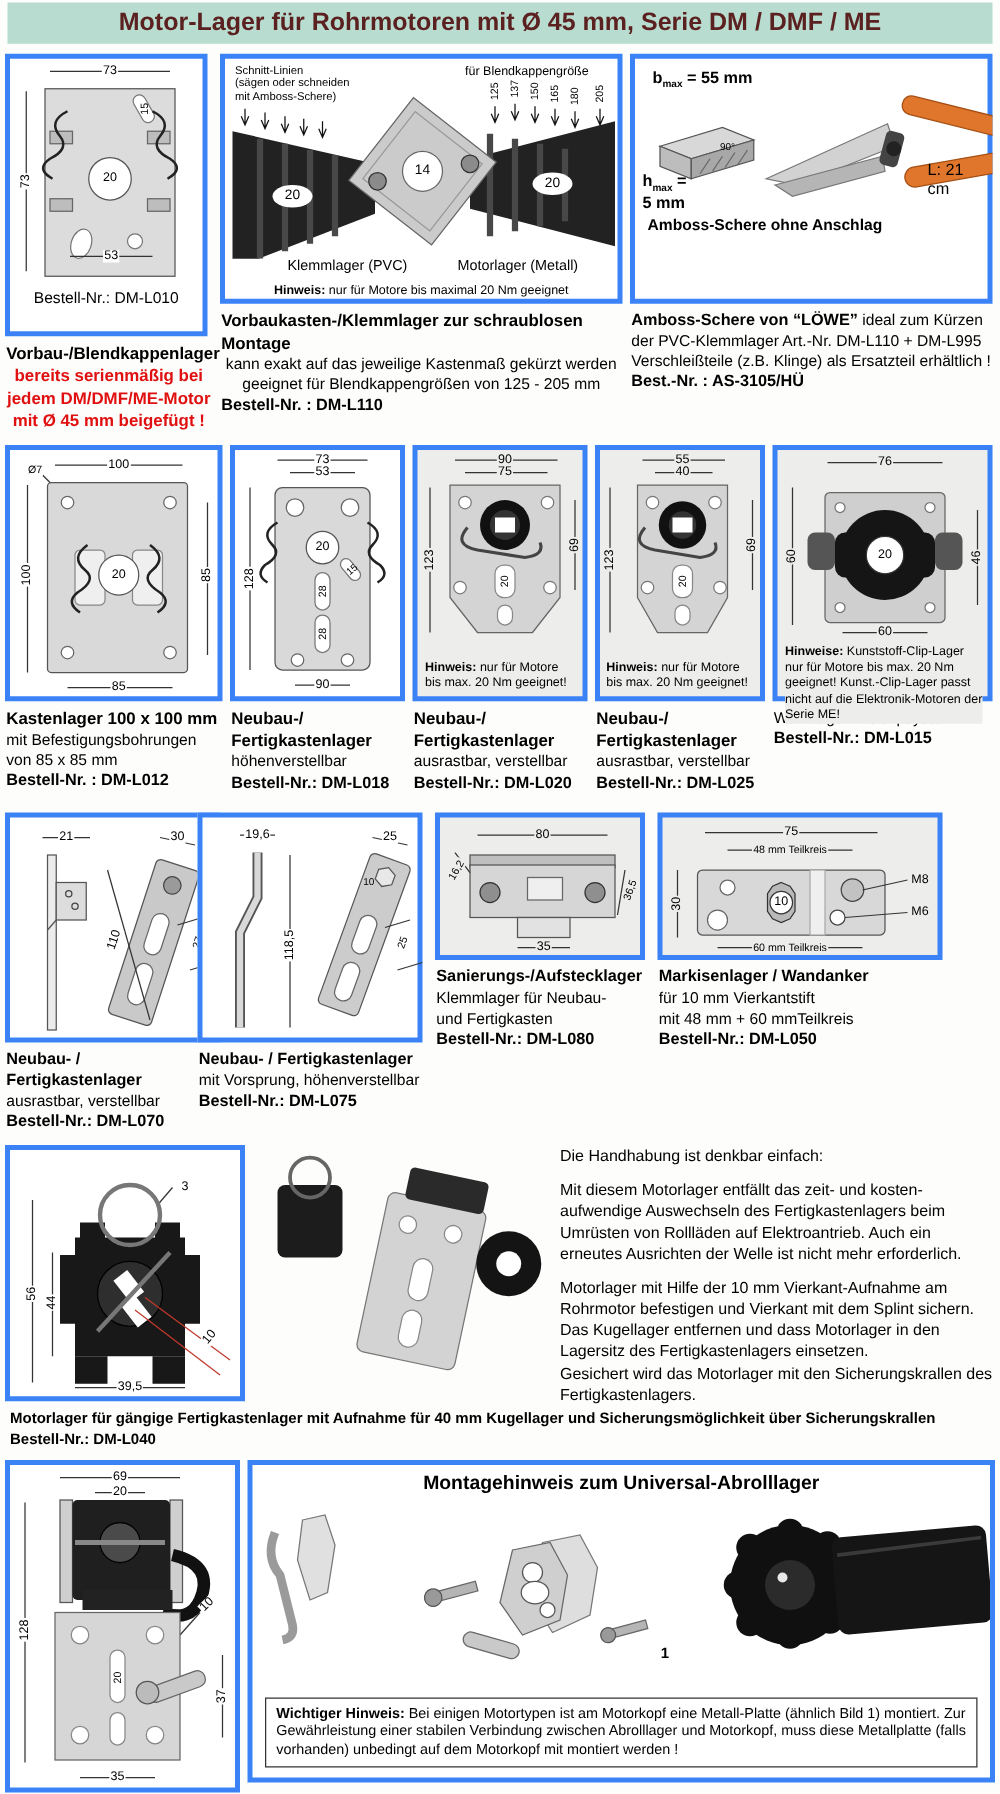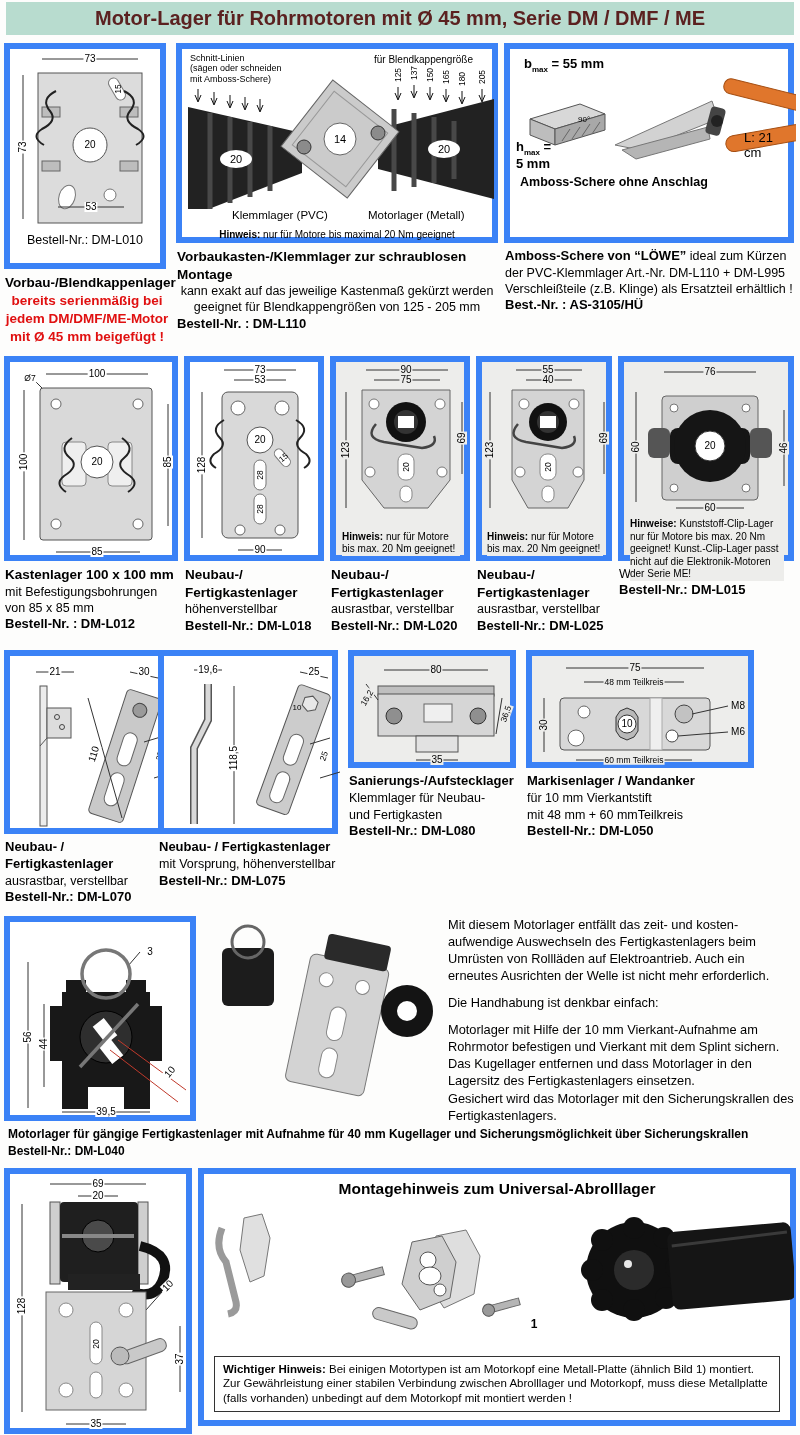--- a/index.html
+++ b/index.html
@@ -8,21 +8,21 @@
   }
   *{box-sizing:border-box;}
   body{width:800px;height:1435px;margin:0;background:#fdfdfc;
        font-family:"Liberation Sans",sans-serif;color:#000;overflow:hidden;}
   .banner{margin:2px 6px 0;background:var(--header_bg);color:var(--header_text);
           font-weight:bold;font-size:20px;text-align:center;padding:5px 0;}
   .row{display:flex;align-items:flex-start;padding:0 4px;gap:6px;}
   .r1{margin-top:8px;} .r2{margin-top:10px;} .r3{margin-top:16px;}
   .r4{margin-top:10px;} .r5{margin-top:8px;}
   .pan{flex:0 0 auto;}
-  .pbox{border:6px solid #3b82f6;background:#ffffff;position:relative;}
+  .pbox{border:4px solid #3b82f6;background:#ffffff;position:relative;}
   .photo{background:#ededeb;}
   svg{display:block;}
   .dim{position:absolute;font-size:10px;line-height:1;background:inherit;
        padding:0 1px;white-space:nowrap;transform:translate(-50%,-50%);}
   .dim.rot{transform:translate(-50%,-50%) rotate(-90deg);}
   .nobg{background:transparent;}
   .sm{font-size:8.5px;} .xs{font-size:8px;}
   .cap{font-size:12.5px;line-height:1.3;margin-top:5px;padding:0 1px;}
   .cap .h{font-size:13.5px;font-weight:bold;}
   .b{font-weight:bold;}
@@ -507,22 +507,22 @@
       <circle cx="152" cy="68" r="7" fill="#fff" stroke="#888"></circle>
       <rect x="126" y="92" width="16" height="34" rx="8" fill="#fff" stroke="#888"></rect>
       <rect x="126" y="134" width="16" height="30" rx="8" fill="#fff" stroke="#888"></rect>
       <rect x="108" y="22" width="64" height="26" rx="4" fill="#2a2a2a"></rect>
     </g>
     <circle cx="205" cy="95" r="26" fill="#141414"></circle>
     <circle cx="205" cy="95" r="10" fill="#fff"></circle>
   </svg>
 
   <div style="width:350px;font-size:12.8px;line-height:1.33">
+    <p style="margin:0 0 10px">Die Handhabung ist denkbar einfach:</p>
     <p style="margin:0 0 10px">Mit diesem Motorlager entfällt das zeit- und kosten-aufwendige Auswechseln des Fertigkastenlagers beim Umrüsten von Rollläden auf Elektroantrieb. Auch ein erneutes Ausrichten der Welle ist nicht mehr erforderlich.</p>
-    <p style="margin:0 0 10px">Die Handhabung ist denkbar einfach:</p>
     <p class="pre" style="margin:0">Motorlager mit Hilfe der 10 mm Vierkant-Aufnahme am Rohrmotor befestigen und Vierkant mit dem Splint sichern. Das Kugellager entfernen und dass Motorlager in den Lagersitz des Fertigkastenlagers einsetzen.
 Gesichert wird das Motorlager mit den Sicherungskrallen des Fertigkastenlagers.</p>
   </div>
 </div>
 <div class="capline">
   <div class="b">Motorlager für gängige Fertigkastenlager mit Aufnahme für 40 mm Kugellager und Sicherungsmöglichkeit über Sicherungskrallen</div>
   <div class="b">Bestell-Nr.: DM-L040</div>
 </div>
 
 <div class="row r5">

